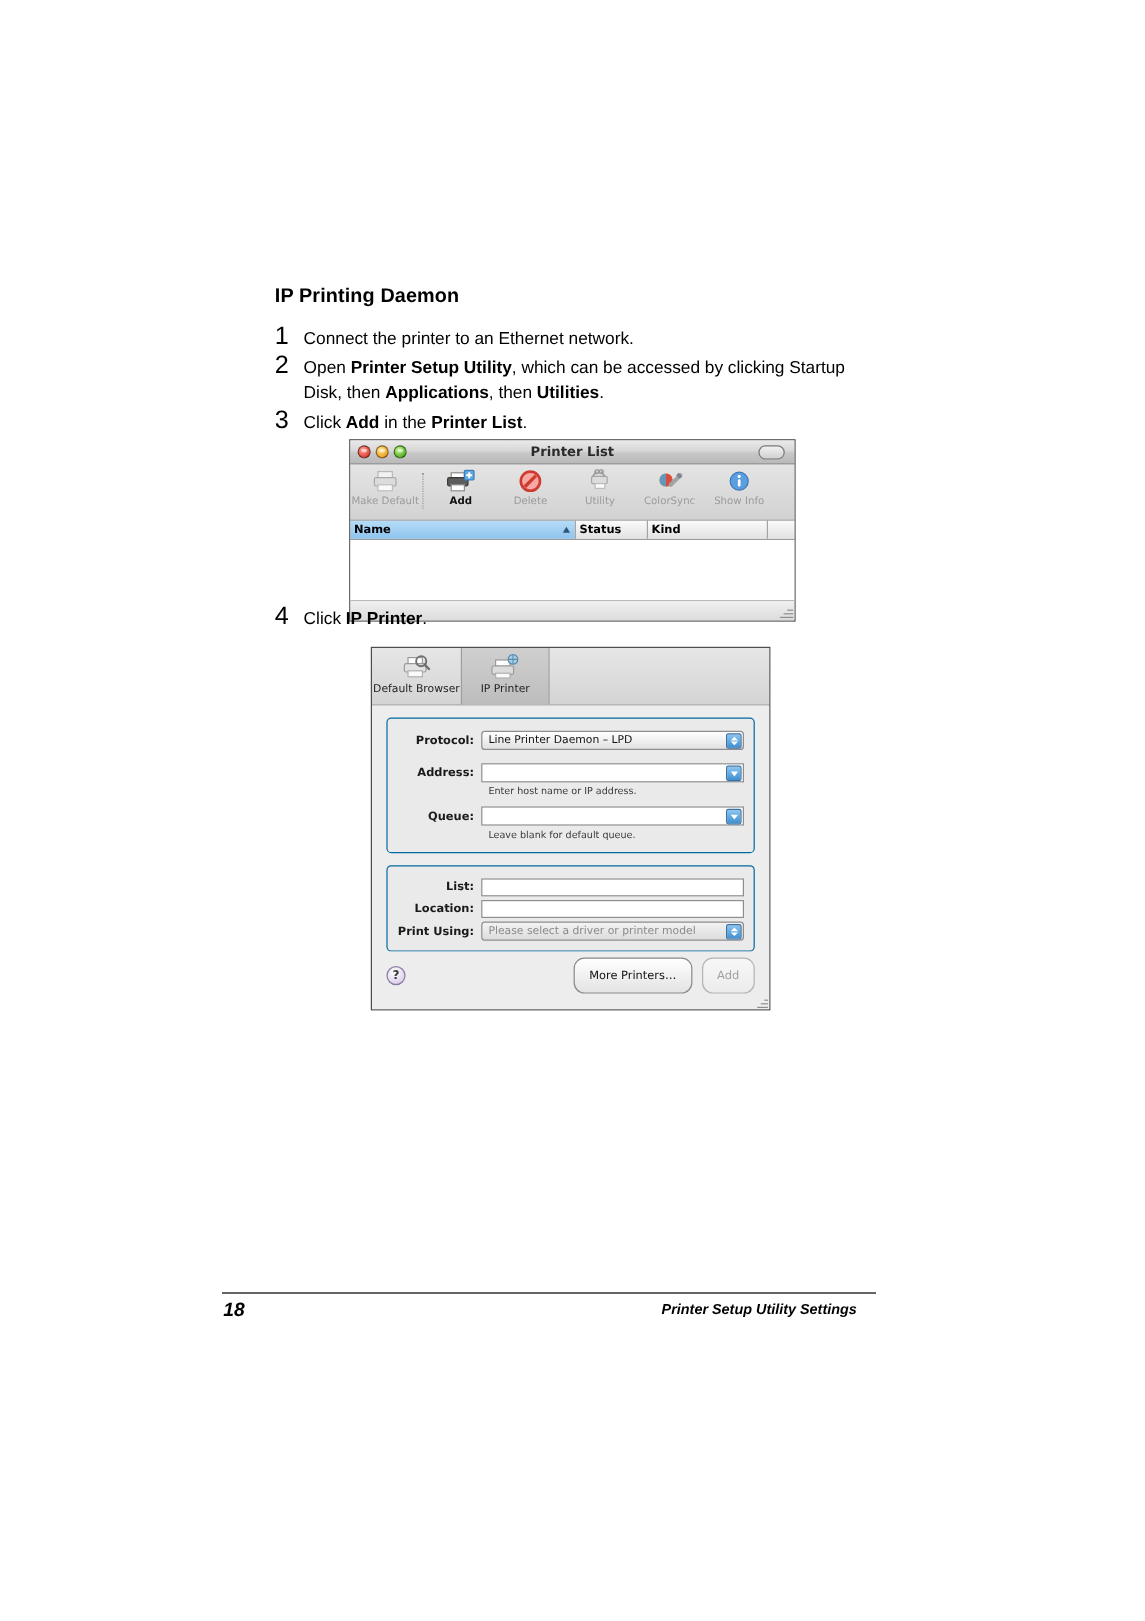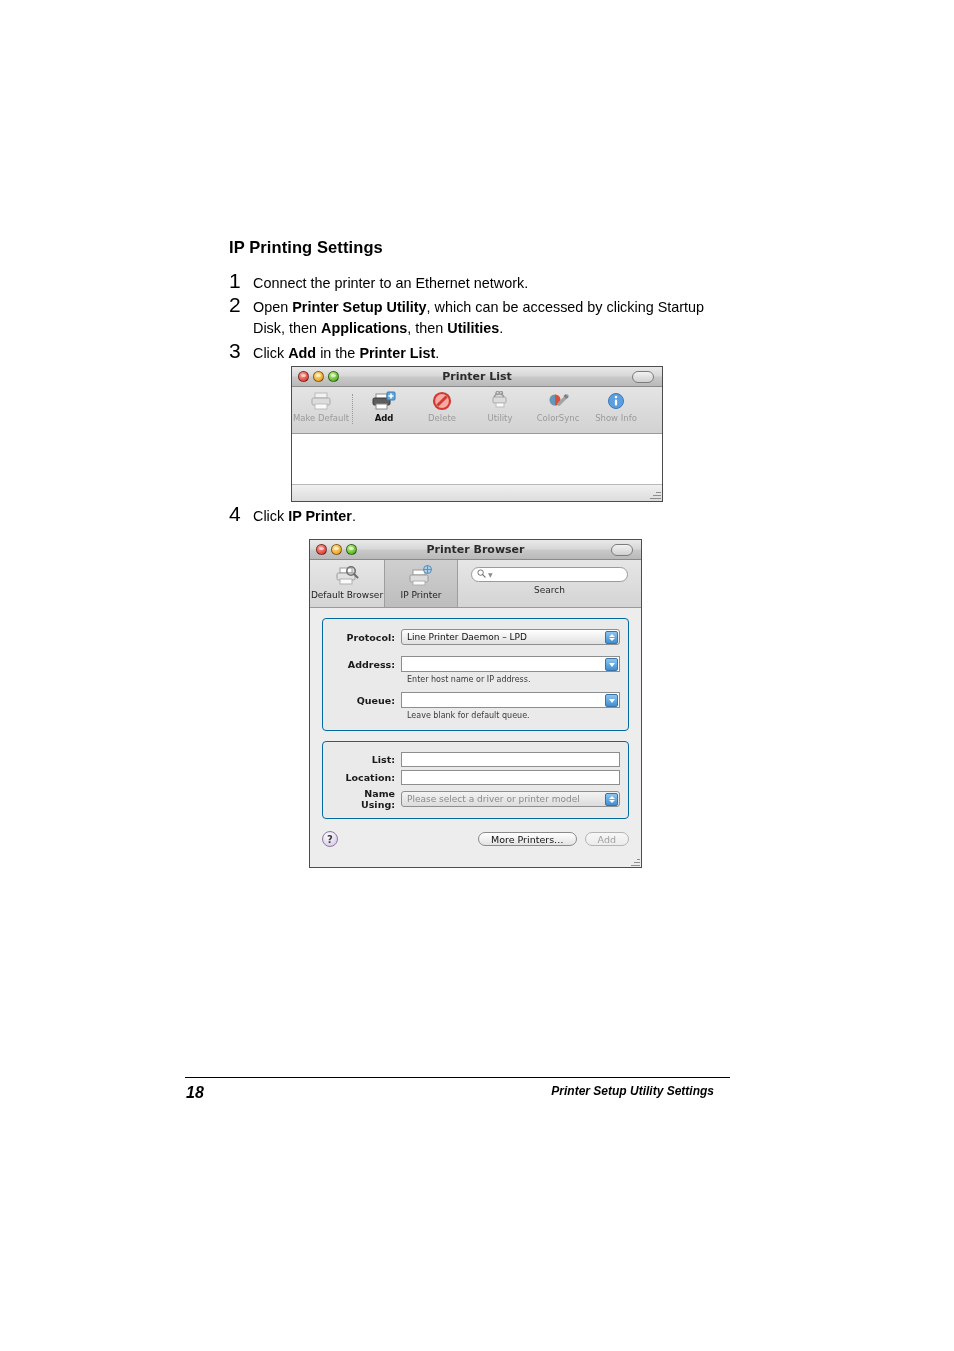--- a/index.html
+++ b/index.html
@@ -422,21 +422,21 @@
     background: radial-gradient(circle at 40% 30%, #ffffff, #ded3ea 70%, #c3b2d6);
     font-size: 10px;
     font-weight: bold;
     color: #3a3a3a;
     display: flex;
     align-items: center;
     justify-content: center;
     box-sizing: border-box;
   }
   .btn {
-    height: 14px;
+    height: 30px;
     border-radius: 9px;
     border: 1px solid #8a8a8a;
     background: linear-gradient(to bottom,#ffffff,#e3e3e3);
     font-size: 9.5px;
     color: #111;
     display: flex;
     align-items: center;
     justify-content: center;
     padding: 0 12px;
     box-sizing: border-box;
@@ -448,21 +448,21 @@
     height: 8px;
     background: #ededed;
     position: relative;
   }
 </style>
 </head>
 <body>
 
 <div class="page">
 
-  <div class="section-heading">IP Printing Settings</div>
+  <div class="section-heading">IP Printing Daemon</div>
 
   <div class="steps">
     <div class="step step1">
       <div class="step-num">1</div>
       <div class="step-body">Connect the printer to an Ethernet network.</div>
     </div>
     <div class="step">
       <div class="step-num">2</div>
       <div class="step-body">Open <b>Printer Setup Utility</b>, which can be accessed by clicking Startup Disk, then <b>Applications</b>, then <b>Utilities</b>.</div>
     </div>
@@ -555,20 +555,33 @@
             <svg width="20" height="20" viewBox="0 0 20 20">
               <circle cx="10" cy="10" r="7.5" fill="#5b9fe0" stroke="#3d79b5"></circle>
               <circle cx="10" cy="6" r="1.3" fill="#fff"></circle>
               <rect x="8.9" y="8.4" width="2.2" height="6" rx="1" fill="#fff"></rect>
             </svg>
           </span>
           <span class="tb-label">Show Info</span>
         </div>
       </div>
 
+      <div class="pl-colhead">
+        <div class="col col-name sorted">
+          <span>Name</span>
+          <span class="sort-arrow"></span>
+        </div>
+        <div class="col col-status">
+          <span>Status</span>
+        </div>
+        <div class="col col-kind">
+          <span>Kind</span>
+        </div>
+        <div class="col col-end"></div>
+      </div>
 
       <div class="pl-listarea"></div>
 
       <div class="pl-footer">
         <span class="resize-grip">
           <i style="bottom:1px;width:11px;"></i>
           <i style="bottom:4px;width:8px;"></i>
           <i style="bottom:7px;width:5px;"></i>
         </span>
       </div>
@@ -579,29 +592,20 @@
   <div class="step4-wrap">
     <div class="step">
       <div class="step-num">4</div>
       <div class="step-body">Click <b>IP Printer</b>.</div>
     </div>
   </div>
 
   <div class="fig-printer-browser">
     <div class="macwin" id="printer-browser-window">
 
-      <div class="titlebar">
-        <div class="lights">
-          <span class="light red"></span>
-          <span class="light yellow"></span>
-          <span class="light green"></span>
-        </div>
-        <div class="win-title">Printer Browser</div>
-        <div class="toolbar-pill"></div>
-      </div>
 
       <div class="pb-toolbar">
 
         <div class="pb-tab">
           <span class="tb-icon">
             <svg width="26" height="22" viewBox="0 0 26 22">
               <rect x="6" y="3" width="12" height="5" fill="#fff" stroke="#9a9a9a"></rect>
               <rect x="3" y="8" width="18" height="7" rx="1.5" fill="#e2e2e2" stroke="#9a9a9a"></rect>
               <rect x="6" y="14" width="12" height="5" fill="#fafafa" stroke="#b0b0b0"></rect>
               <circle cx="17" cy="6" r="4.2" fill="none" stroke="#6f6f6f" stroke-width="1.6"></circle>
@@ -617,33 +621,20 @@
               <rect x="5" y="5" width="12" height="5" fill="#fff" stroke="#9a9a9a"></rect>
               <rect x="2" y="10" width="18" height="7" rx="1.5" fill="#dcdcdc" stroke="#9a9a9a"></rect>
               <rect x="5" y="16" width="12" height="4" fill="#fafafa" stroke="#b0b0b0"></rect>
               <circle cx="19.5" cy="4.5" r="4" fill="#a9cfe8" stroke="#5a8cb0"></circle>
               <path d="M15.5 4.5h8M19.5 0.5v8" stroke="#5a8cb0" stroke-width="0.9"></path>
             </svg>
           </span>
           <span>IP Printer</span>
         </div>
 
-        <div class="pb-search-wrap">
-          <div class="search-field">
-            <span>
-              <svg width="9" height="9" viewBox="0 0 10 10">
-                <circle cx="4" cy="4" r="3" fill="none" stroke="#707070" stroke-width="1.1"></circle>
-                <path d="M6.3 6.3 L9 9" stroke="#707070" stroke-width="1.3" stroke-linecap="round"></path>
-              </svg>
-            </span>
-            <span style="font-size:6px;color:#8a8a8a;">▼</span>
-            <span></span>
-          </div>
-          <div class="search-label">Search</div>
-        </div>
       </div>
 
       <div class="pb-body">
 
         <div class="groupbox">
 
           <div class="frow">
             <div class="flabel">Protocol:</div>
             <div class="popup">
               <span>Line Printer Daemon – LPD</span>
@@ -684,21 +675,21 @@
         <div class="groupbox">
           <div class="frow">
             <div class="flabel">List:</div>
             <div class="textfield"></div>
           </div>
           <div class="frow">
             <div class="flabel">Location:</div>
             <div class="textfield"></div>
           </div>
           <div class="frow" style="margin-bottom:0;">
-            <div class="flabel">Name Using:</div>
+            <div class="flabel">Print Using:</div>
             <div class="popup placeholder">
               <span>Please select a driver or printer model</span>
               <span class="stepper">
                   <i class="up"></i>
                   <i class="dn"></i>
                 </span>
             </div>
           </div>
         </div>
       </div>

